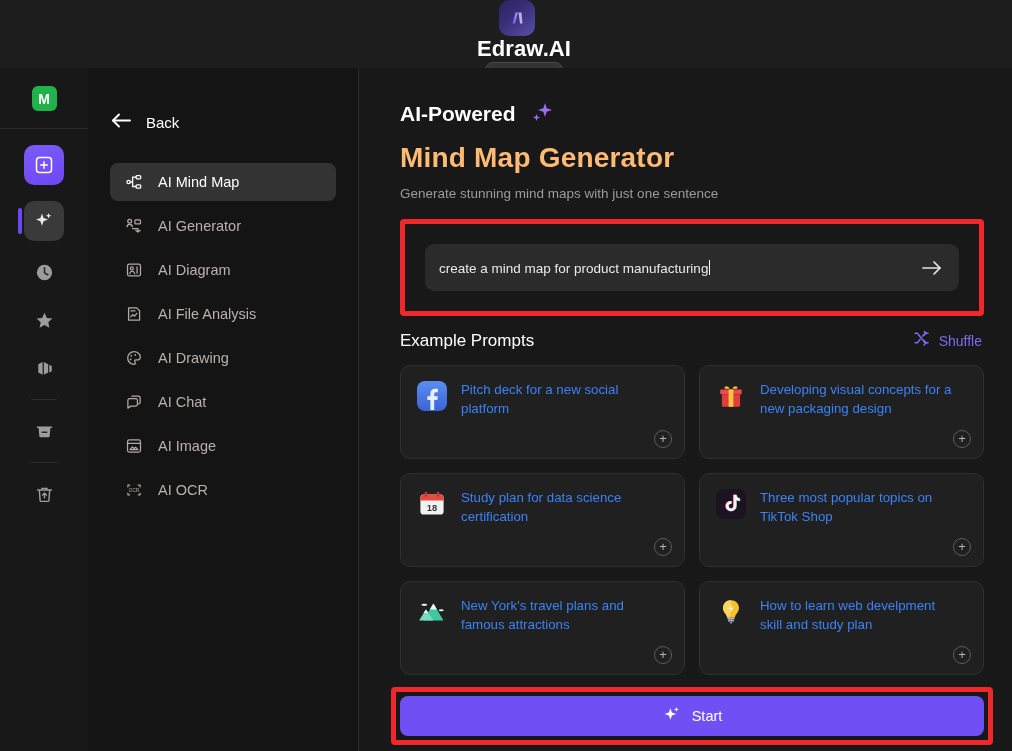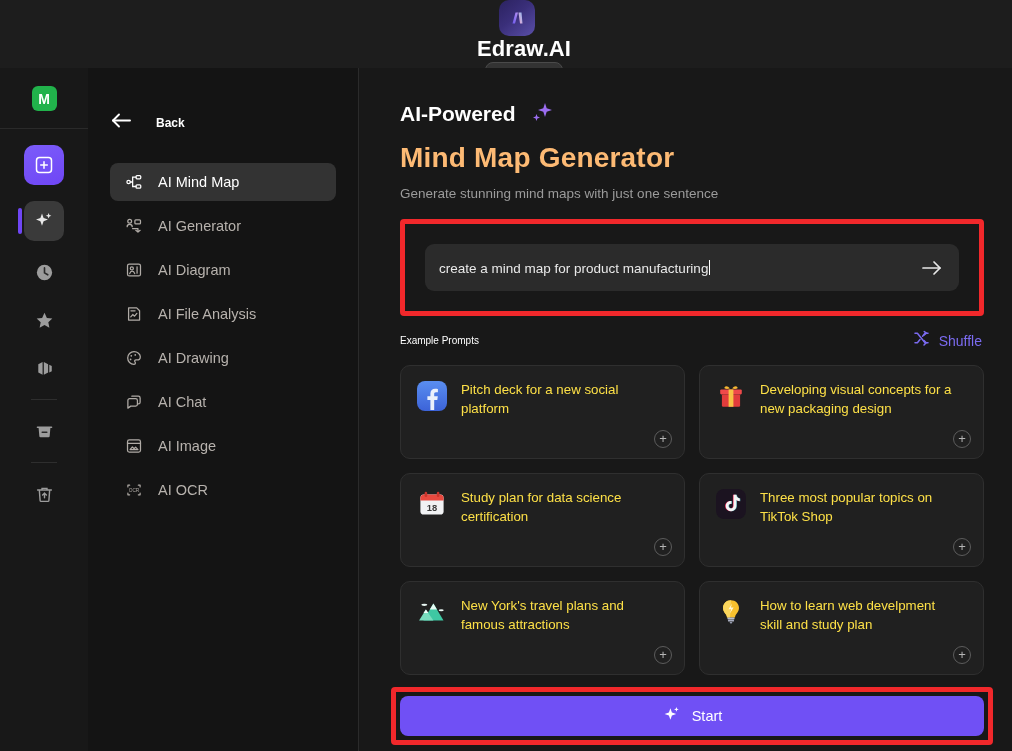--- a/index.html
+++ b/index.html
@@ -72,21 +72,21 @@
   
   #nav {
     position: absolute; left: 88px; top: 68px; width: 271px; height: 683px;
     background: #141414;
     border-right: 1px solid #2b2b2b;
   }
   #back-row {
     display: flex; align-items: center;
     margin: 44px 0 0 22px;
   }
-  #back-label { color: #ffffff; font-size: 12px; font-weight: bold; margin-left: 24px; }
+  #back-label { color: #ffffff; font-size: 15px; font-weight: normal; margin-left: 14px; }
 
   #nav-list { margin-top: 30px; padding: 0 22px; }
   .nav-item {
     display: flex; align-items: center;
     height: 38px; border-radius: 8px;
     padding-left: 14px; margin-bottom: 6px;
   }
   .nav-item.active { background: #333333; }
   .nav-item .nav-ico { width: 20px; height: 20px; flex: none; display: flex; align-items: center; justify-content: center; }
   .nav-item .nav-text { margin-left: 14px; font-size: 14.5px; color: #b7b2ad; }
@@ -124,41 +124,41 @@
     display: inline-block; width: 1px; height: 15px; background: #ffffff;
     vertical-align: -2px; margin-left: 1px;
   }
   #prompt-submit { width: 26px; height: 26px; display: flex; align-items: center; justify-content: center; }
 
   
   #ex-head {
     display: flex; align-items: center; justify-content: space-between;
     margin-top: 14px; padding-right: 2px;
   }
-  #ex-title { color: #ffffff; font-size: 10px; }
+  #ex-title { color: #ffffff; font-size: 17px; }
   #shuffle { display: flex; align-items: center; }
   #shuffle-label { color: #7b6bf0; font-size: 14px; margin-left: 8px; }
 
   
   #cards {
     margin-top: 14px;
     display: grid; grid-template-columns: 285px 285px; gap: 14px 14px;
   }
   .card {
     position: relative;
     height: 94px;
     background: #202020;
     border: 1px solid #2f2f2f;
     border-radius: 10px;
     padding: 14px 14px 0 16px;
     display: flex;
   }
   .card-ico { width: 30px; height: 30px; flex: none; margin-top: 1px; }
   .card-text {
-    margin-left: 14px; color: #fde047; font-size: 13.3px; line-height: 1.45;
+    margin-left: 14px; color: #3b82f6; font-size: 13.3px; line-height: 1.45;
     max-width: 195px;
   }
   .card-add {
     position: absolute; right: 12px; bottom: 10px;
     width: 18px; height: 18px; border-radius: 50%;
     border: 1px solid #5c5c5c; color: #b5b5b5;
     font-size: 13px; line-height: 15px; text-align: center;
   }
 
   

